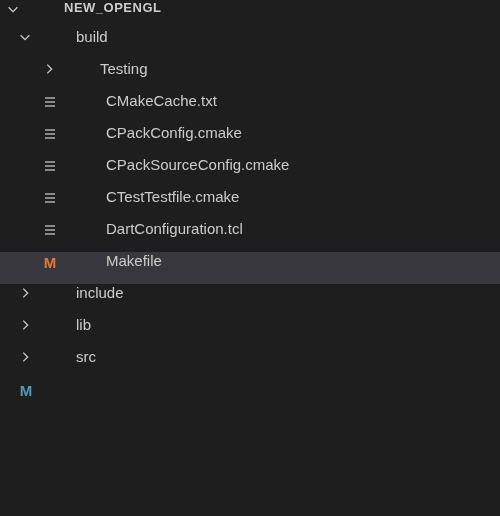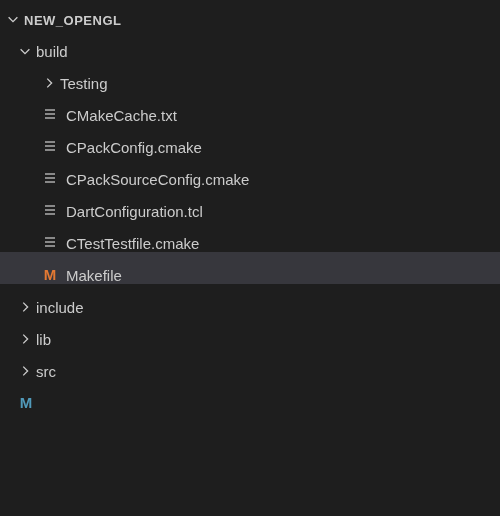--- a/index.html
+++ b/index.html
@@ -16,24 +16,25 @@
       height: 516px;
       overflow: hidden;
       user-select: none;
     }
     .explorer {
       display: flex;
       flex-direction: column;
     }
     .row {
       display: flex;
-      align-items: flex-end;
+      align-items: flex-start;
       height: 32px;
       padding-left: 8px;
       cursor: pointer;
+      gap: 40px;
     }
     .row.selected {
       background: #37373d;
     }
     .row.header {
       font-weight: 700;
       font-size: 13px;
       letter-spacing: 0.5px;
       color: #cccccc;
       height: 28px;
@@ -152,32 +153,32 @@
   </div>
 
   <div class="row indent-2">
     <span class="icon lines-icon">
       <svg viewBox="0 0 16 16" stroke="#c5c5c5" stroke-width="1.3">
           <line x1="3" y1="4" x2="13" y2="4"></line>
           <line x1="3" y1="8" x2="13" y2="8"></line>
           <line x1="3" y1="12" x2="13" y2="12"></line>
         </svg>
     </span>
+    <span class="label">CTestTestfile.cmake</span>
+  </div>
+
+  <div class="row indent-2">
+    <span class="icon lines-icon">
+      <svg viewBox="0 0 16 16" stroke="#c5c5c5" stroke-width="1.3">
+          <line x1="3" y1="4" x2="13" y2="4"></line>
+          <line x1="3" y1="8" x2="13" y2="8"></line>
+          <line x1="3" y1="12" x2="13" y2="12"></line>
+        </svg>
+    </span>
     <span class="label">DartConfiguration.tcl</span>
-  </div>
-
-  <div class="row indent-2">
-    <span class="icon lines-icon">
-      <svg viewBox="0 0 16 16" stroke="#c5c5c5" stroke-width="1.3">
-          <line x1="3" y1="4" x2="13" y2="4"></line>
-          <line x1="3" y1="8" x2="13" y2="8"></line>
-          <line x1="3" y1="12" x2="13" y2="12"></line>
-        </svg>
-    </span>
-    <span class="label">CTestTestfile.cmake</span>
   </div>
 
   <div class="row indent-2 selected">
     <span class="icon icon-m">M</span>
     <span class="label">Makefile</span>
   </div>
 
   <div class="row indent-1">
     <span class="chevron">
       <svg viewBox="0 0 16 16" fill="none" stroke="#cccccc" stroke-width="1.5">

